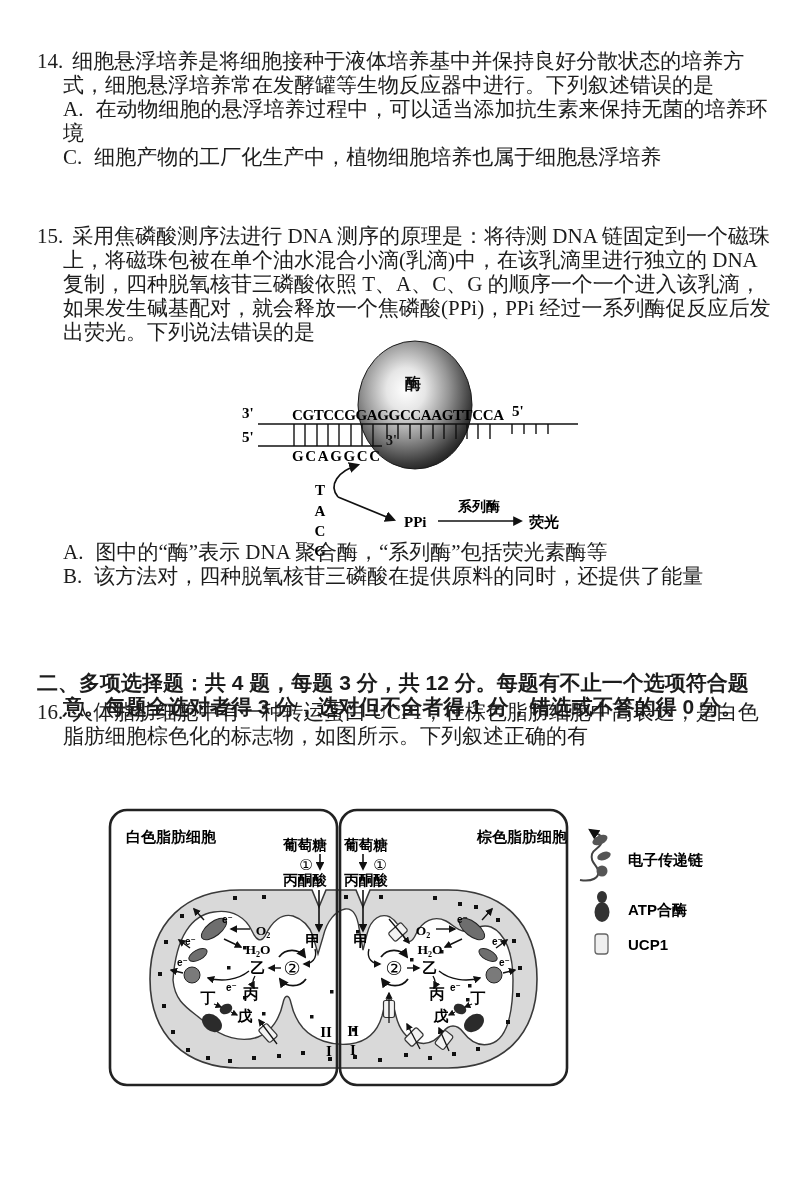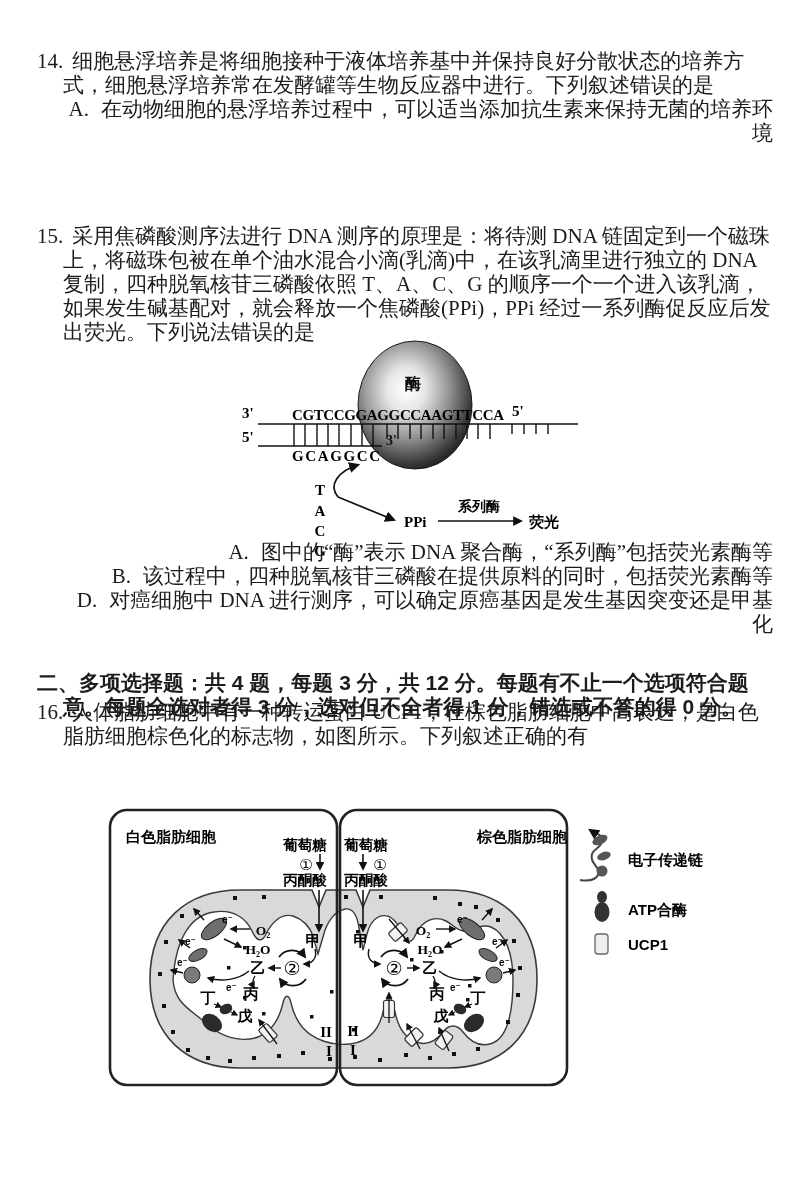--- a/index.html
+++ b/index.html
@@ -1,34 +1,35 @@
 <!DOCTYPE html>
 <html><head>
 <meta charset="utf-8">
 <style>
   html,body{margin:0;padding:0;background:#fff;}
   .page{position:relative;width:800px;height:1187px;background:#fff;overflow:hidden;
         font-family:"Liberation Serif","DejaVu Serif",serif;color:#1c1c1c;}
   .block{position:absolute;left:37px;width:736px;font-size:21px;line-height:24px;}
   .hang{padding-left:26px;text-indent:-26px;}
   .qnum{margin-right:9px;}
-  .opt{margin-left:26px;text-align:right;}
+  .opt{margin-left:26px;}
   .olabel{margin-right:12px;}
   .sec-head{font-family:"Liberation Sans","DejaVu Sans",sans-serif;font-weight:bold;}
   svg text{font-family:"Liberation Sans","DejaVu Sans",sans-serif;}
   svg text.ser{font-family:"Liberation Serif","DejaVu Serif",serif;}
 </style>
 </head>
 <body>
 
 <div class="page">
 
   <div class="block" style="top:49px">
     <p class="hang" style="margin:0"><span class="qnum">14.</span><span>细胞悬浮培养是将细胞接种于液体培养基中并保持良好分散状态的培养方式，细胞悬浮培养常在发酵罐等生物反应器中进行。下列叙述错误的是</span></p>
     <div class="opt"><span class="olabel">A.</span><span>在动物细胞的悬浮培养过程中，可以适当添加抗生素来保持无菌的培养环境</span></div>
+    <div class="opt"><span class="olabel">C.</span><span>细胞产物的工厂化生产中，植物细胞培养也属于细胞悬浮培养</span></div>
   </div>
 
   <div class="block" style="top:224px">
     <p class="hang" style="margin:0"><span class="qnum">15.</span><span>采用焦磷酸测序法进行 DNA 测序的原理是：将待测 DNA 链固定到一个磁珠上，将磁珠包被在单个油水混合小滴(乳滴)中，在该乳滴里进行独立的 DNA 复制，四种脱氧核苷三磷酸依照 T、A、C、G 的顺序一个一个进入该乳滴，如果发生碱基配对，就会释放一个焦磷酸(PPi)，PPi 经过一系列酶促反应后发出荧光。下列说法错误的是</span></p>
   </div>
 
   <svg style="position:absolute;left:0;top:335px" width="800" height="235" viewBox="0 0 800 235">
     <defs>
       <marker id="ah15" viewBox="0 0 10 10" refX="8" refY="5" markerWidth="6.5" markerHeight="6.5" orient="auto-start-reverse">
         <path d="M0 0 L10 5 L0 10 z" fill="#111"></path>
@@ -91,22 +92,21 @@
     <line x1="338" y1="162" x2="394" y2="185" stroke="#111" stroke-width="1.7" marker-end="url(#ah15)"></line>
 
     <text class="ser" x="404" y="192" font-size="15" font-weight="600">PPi</text>
     <line x1="438" y1="186" x2="521" y2="186" stroke="#111" stroke-width="1.5" marker-end="url(#ah15)"></line>
     <text x="479" y="176" font-size="14" font-weight="bold" text-anchor="middle">系列酶</text>
     <text x="529" y="192" font-size="15" font-weight="bold">荧光</text>
   </svg>
 
   <div class="block" style="top:540px">
     <div class="opt"><span class="olabel">A.</span><span>图中的“酶”表示 DNA 聚合酶，“系列酶”包括荧光素酶等</span></div>
-    <div class="opt"><span class="olabel">B.</span><span>该过程中，四种脱氧核苷三磷酸在提供原料的同时，包括荧光素酶等</span></div>
-    <div class="opt"><span class="olabel">D.</span><span>对癌细胞中 DNA 进行测序，可以确定原癌基因是发生基因突变还是甲基化</span></div>
+    <div class="opt"><span class="olabel">B.</span><span>该方法对，四种脱氧核苷三磷酸在提供原料的同时，还提供了能量</span></div>
   </div>
 
   <div class="block sec-head" style="top:671px">
     <p class="hang" style="margin:0"><span>二、</span><span>多项选择题：共 4 题，每题 3 分，共 12 分。每题有不止一个选项符合题意。每题全选对者得 3 分，选对但不全者得 1 分，错选或不答的得 0 分。</span></p>
   </div>
 
   <div class="block" style="top:700px">
     <p class="hang" style="margin:0"><span class="qnum">16.</span><span>人体脂肪细胞中有一种转运蛋白 UCP1，在棕色脂肪细胞中高表达，是白色脂肪细胞棕色化的标志物，如图所示。下列叙述正确的有</span></p>
   </div>
 

